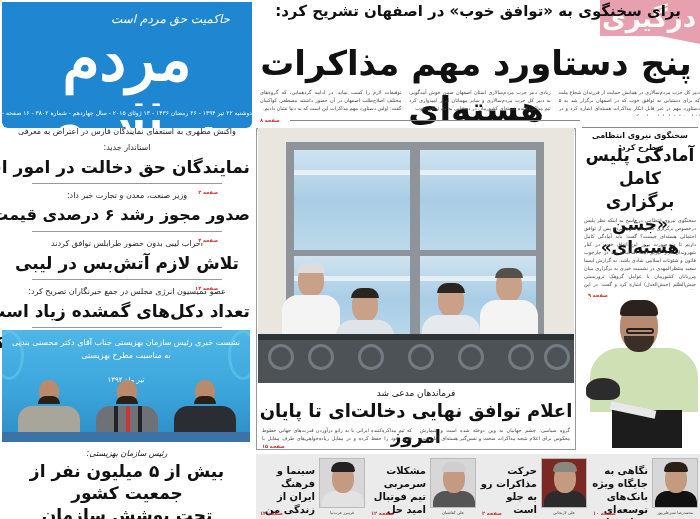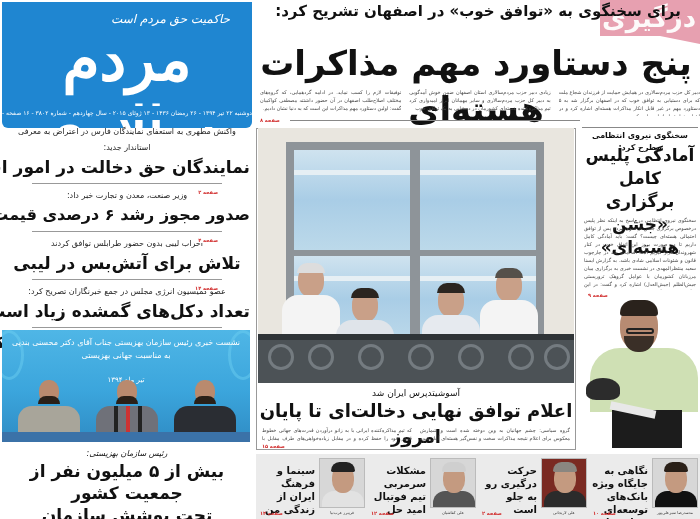--- a/index.html
+++ b/index.html
@@ -129,42 +129,42 @@
   <div class="sep"><span>صفحه ۲</span></div>
 
   <div class="story">
     <div class="pre">وزیر صنعت، معدن و تجارت خبر داد:</div>
     <div class="hl" style="font-size:16px;">صدور مجوز رشد ۶ درصدی قیمت ۱۸ کالای اساسی</div>
   </div>
   <div class="sep"><span>صفحه ۴</span></div>
 
   <div class="story">
     <div class="pre">احزاب لیبی بدون حضور طرابلس توافق کردند</div>
-    <div class="hl">تلاش برای آتش‌بس در لیبی</div>
+    <div class="hl">تلاش لازم آتش‌بس در لیبی</div>
   </div>
   <div class="sep"><span>صفحه ۱۴</span></div>
 
   <div class="story">
     <div class="pre">عضو کمیسیون انرژی مجلس در جمع خبرنگاران تصریح کرد:</div>
     <div class="hl">تعداد دکل‌های گمشده زیاد است</div>
   </div>
   <div class="sep"><span>صفحه ۹</span></div>
 
   <div class="story">
     <div class="hl" style="font-size:16px;">رایزنی برای تبدیل گورستان اشکانی به موزه</div>
   </div>
   <div class="sep"><span>صفحه ۱۱</span></div>
 </div>
 
 <div class="abs press-photo">
   <div class="orn" style="left:-8px;"></div>
   <div class="orn" style="right:-8px;"></div>
   <div class="press-caption">
     <div>نشست خبری رئیس سازمان بهزیستی جناب آقای دکتر محسنی بندپی</div>
-    <div>به مناسبت جهانی بهزیستی</div>
+    <div>به مناسبت مطرح بهزیستی</div>
   </div>
   <div class="press-date">تیر ماه ۱۳۹۴</div>
   <div class="person" style="left:16px;">
     <div class="hair" style="margin-bottom:-24px;"></div>
       <div class="head"></div>
       <div class="body" style="background:#a8a59a;"></div>
   </div>
   <div class="person" style="left:94px;">
     <div class="hair"></div>
       <div class="head"></div>
@@ -228,21 +228,21 @@
     <div class="rail-top"></div>
     <div class="scroll" style="left:10px;"></div>
     <div class="scroll" style="left:50px;"></div>
     <div class="scroll" style="left:100px;"></div>
     <div class="scroll" style="left:150px;"></div>
     <div class="scroll" style="left:200px;"></div>
     <div class="scroll" style="left:250px;"></div>
     <div class="scroll" style="left:286px;"></div>
   </div>
 </div>
-<div class="abs center-kicker">آسوشیتدپرس ایران شد</div>
+<div class="abs center-kicker">فرماندهان مدعی شد</div>
 <div class="abs center-hl">اعلام توافق نهایی دخالت‌ای تا پایان امروز</div>
 <div class="abs center-body">
   <div class="body-col">گروه سیاسی: چشم جهانیان به وین دوخته شده است و شمارش معکوس برای اعلام نتیجه مذاکرات سخت و نفس‌گیر هسته‌ای آغاز شده است و پایان آن به زودی خواهد بود و شواهد حاکی از این است</div>
   <div class="body-col">که تیم مذاکره‌کننده ایرانی با به زانو درآوردن قدرت‌های جهانی خطوط قرمز خود را حفظ کرده و در مقابل زیاده‌خواهی‌های طرف مقابل با قدرت مقاومت کرده که منجر به عقب‌نشینی آنها شده است.</div>
 </div>
 <div class="abs page-ref center-ref">صفحه ۱۵</div>
 
 <div class="abs rule" style="left:582px; top:127px; width:116px;"></div>
 <div class="abs right-pre">سخنگوی نیروی انتظامی مطرح کرد:</div>
 <div class="abs right-hl">آمادگی پلیس کامل برگزاری «جشن هسته‌ای»</div>
@@ -270,21 +270,21 @@
     <div class="t-text">نگاهی به جایگاه ویژه بانک‌های توسعه‌ای در اقتصاد کشور</div>
     <div class="t-ref page-ref">صفحه ۱۰</div>
   </div>
   <div class="teaser" style="right:111px;">
     <div class="t-photo" style="background:#7a2a22;">
         <div class="coat-s" style="background:#2b2b2b;"></div>
         <div class="face-s"></div>
         <div class="hair-s" style="background:#8a8680;"></div>
       </div>
     <div class="t-cap">علی لاریجانی</div>
-    <div class="t-text">حرکت درگیری رو به جلو است</div>
+    <div class="t-text">حرکت مذاکرات رو به جلو است</div>
     <div class="t-ref page-ref">صفحه ۲</div>
   </div>
   <div class="teaser" style="right:222px;">
     <div class="t-photo">
         <div class="coat-s" style="background:#555;"></div>
         <div class="face-s"></div>
         <div class="hair-s" style="background:#cfcfcf;"></div>
       </div>
     <div class="t-cap">علی کفاشیان</div>
     <div class="t-text">مشکلات سرمربی تیم فوتبال امید حل شد</div>

